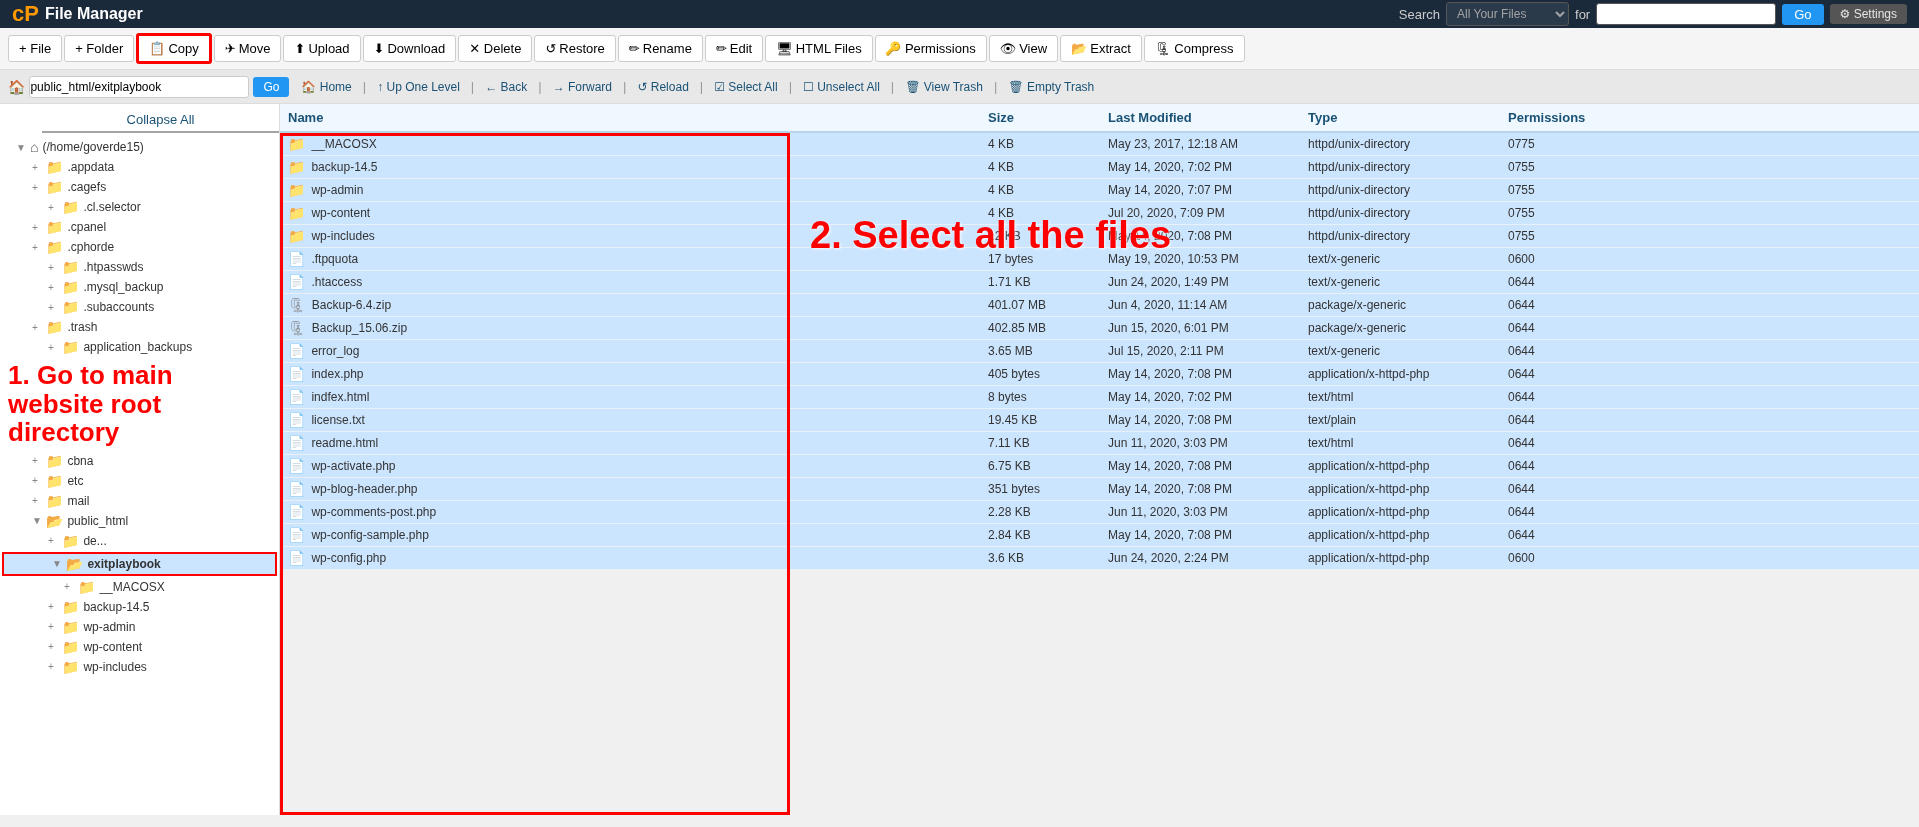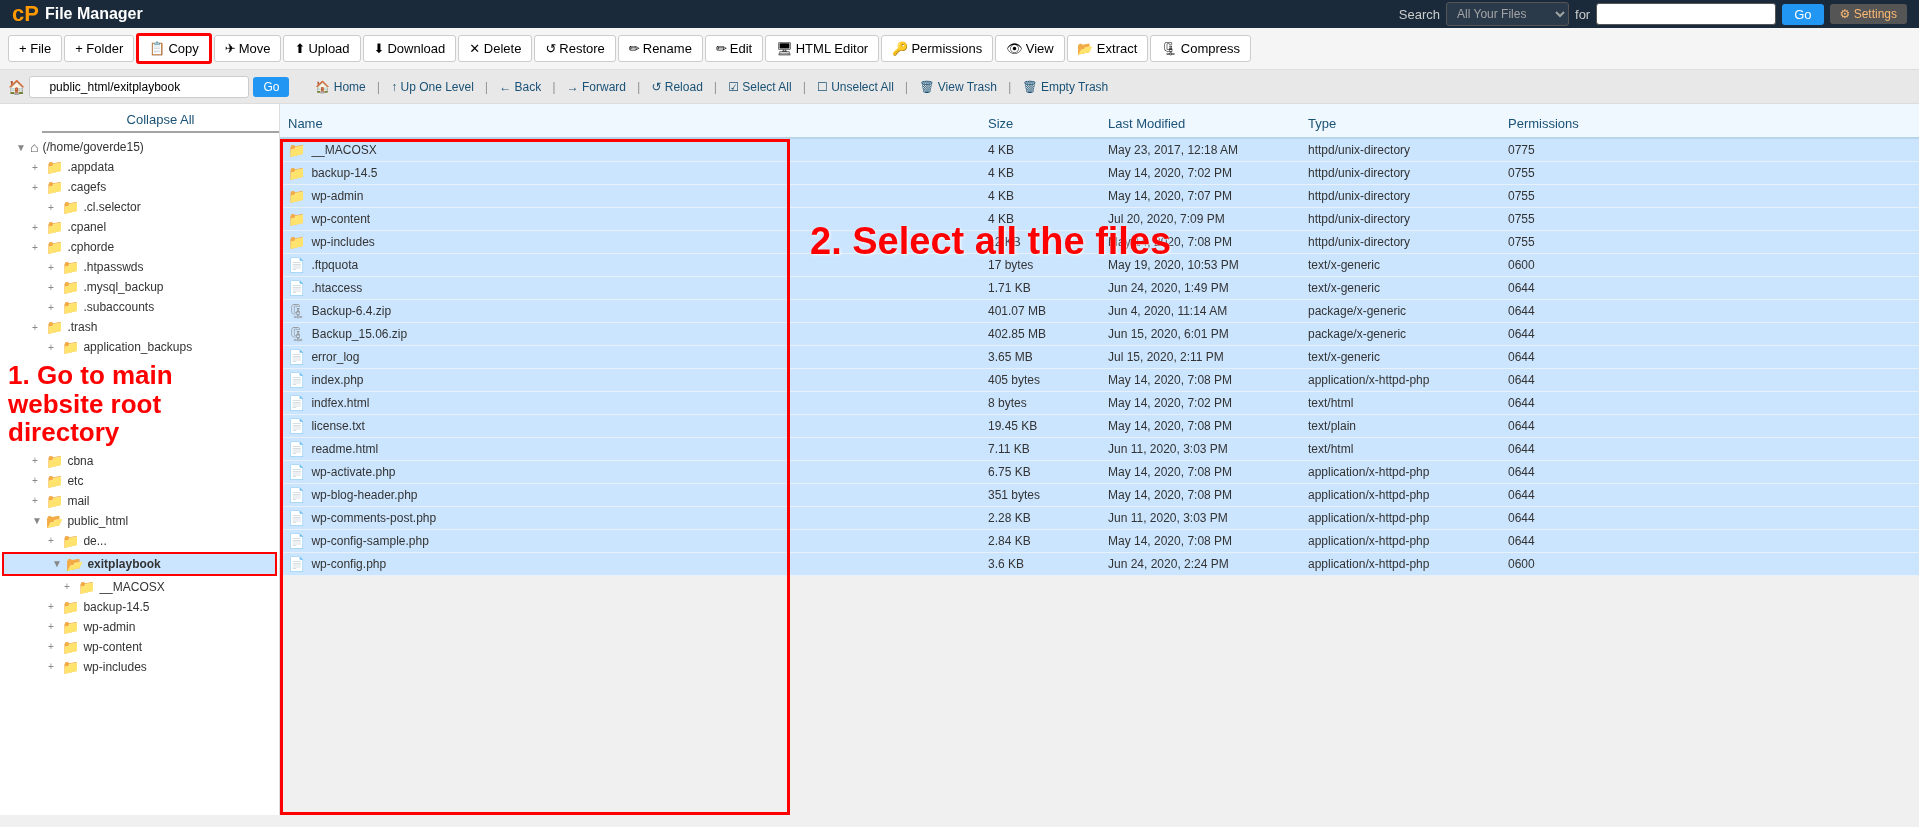--- a/index.html
+++ b/index.html
@@ -23,21 +23,21 @@
     }
     .search-input {
       padding: 3px 8px; font-size: 12px; border: 1px solid #555; background: #fff; color: #333;
       border-radius: 3px; width: 180px;
     }
     .go-btn {
       padding: 3px 12px; background: #2196F3; color: #fff; border: none; border-radius: 3px;
       font-size: 13px; cursor: pointer;
     }
     .settings-btn {
-      padding: 3px 10px; background: #555; color: #fdba74; border: none; border-radius: 3px;
+      padding: 3px 10px; background: #555; color: #e5e5e5; border: none; border-radius: 3px;
       font-size: 12px; cursor: pointer; display: flex; align-items: center; gap: 4px; text-align: right;
     }
 
     
     .toolbar {
       background: #f5f5f5;
       border-bottom: 1px solid #ddd;
       display: flex;
       align-items: center;
       padding: 4px 8px;
@@ -56,28 +56,28 @@
       background: #e8e8e8;
       border-bottom: 1px solid #ddd;
       display: flex;
       align-items: center;
       padding: 3px 8px;
       gap: 4px;
       height: 34px;
     }
     .address-icon { font-size: 14px; color: #555; }
     .address-input {
-      padding: 3px 19px; font-size: 12px; border: 1px solid #ccc; border-radius: 3px;
+      padding: 3px 0; font-size: 12px; border: 1px solid #ccc; border-radius: 3px;
       background: #fff; width: 220px;
     }
     .address-go-btn {
       padding: 3px 10px; background: #2196F3; color: #fff; border: none; border-radius: 3px;
       font-size: 12px; cursor: pointer;
     }
-    .nav-btns { display: flex; align-items: center; gap: 3px; margin-left: 14px; }
+    .nav-btns { display: flex; align-items: center; gap: 3px; margin-left: 0; }
     .nav-btn {
       display: flex; align-items: center; gap: 3px;
       padding: 3px 8px; font-size: 12px; background: transparent; border: none;
       cursor: pointer; color: #1a5276; text-decoration: none;
     }
     .nav-separator { color: #999; }
 
     
     .main-layout {
       display: flex;
@@ -127,23 +127,22 @@
 
     
     .file-table-header {
       display: grid;
       grid-template-columns: 700px 120px 200px 200px 120px;
       background: #f0f8ff;
       border-bottom: 2px solid #b8d4e8;
       padding: 6px 0;
     }
     .col-header {
-      font-size: 13px; font-weight: normal; color: #1a5276; padding: 0 8px;
+      font-size: 13px; font-weight: bold; color: #1a5276; padding: 0 8px;
       cursor: pointer;
-      margin-top: 6px;
     }
 
     
     .file-table-body {
       overflow-y: auto;
       flex: 1;
     }
     .file-row {
       display: grid;
       grid-template-columns: 700px 120px 200px 200px 120px;
@@ -220,21 +219,21 @@
   <button class="toolbar-btn">
     <span>✏</span>
     <span>Rename</span>
   </button>
   <button class="toolbar-btn">
     <span>✏</span>
     <span>Edit</span>
   </button>
   <button class="toolbar-btn">
     <span>🖥</span>
-    <span>HTML Editor</span>
+    <span>HTML Files</span>
   </button>
   <button class="toolbar-btn">
     <span>🔑</span>
     <span>Permissions</span>
   </button>
   <button class="toolbar-btn">
     <span>👁</span>
     <span>View</span>
   </button>
   <button class="toolbar-btn">

